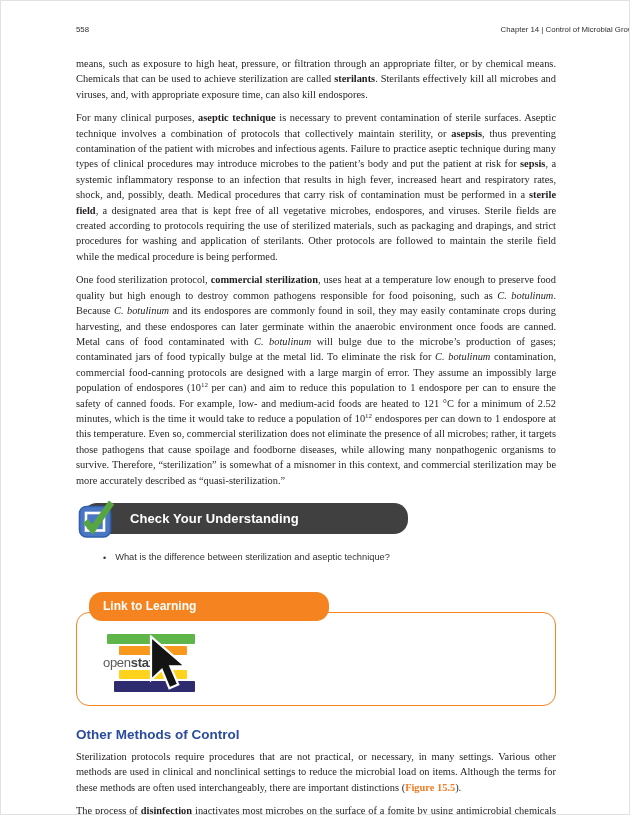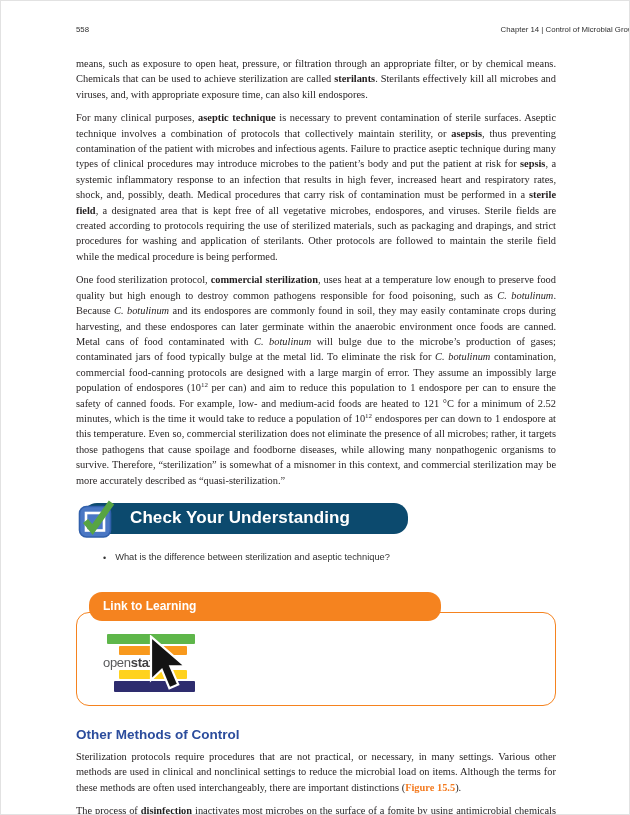--- a/index.html
+++ b/index.html
@@ -19,36 +19,36 @@
   p.body{font-size:10.4px;line-height:15.4px;text-align:justify;margin:0 0 8px 0;}
   .b{font-weight:bold}
   .i{font-style:italic}
   sup{font-size:7px;line-height:0;vertical-align:super;}
   .link{color:#f47b20;font-weight:bold;}
   .figref{color:#f47b20;font-weight:bold;}
 
   
   .cyu{position:relative;margin:15px 0 0 7px;height:37px;}
   .cyu-banner{
-    width:278px;height:31px;background:#0c4a6e;border-radius:14px;
+    width:278px;height:31px;background:#404040;border-radius:14px;
     display:flex;align-items:center;padding-left:47px;
     color:#ffffff;font-family:"Liberation Sans", sans-serif;
-    font-weight:bold;font-size:17px;letter-spacing:.1px;
+    font-weight:bold;font-size:13px;letter-spacing:.1px;
   }
   .cyu-icon{position:absolute;left:-5px;top:-4px;width:38px;height:40px;}
   .question{
     display:flex;gap:9px;margin:12px 0 0 27px;
     font-family:"Liberation Sans", sans-serif;font-size:9.3px;color:#333333;
   }
   .question .dot{font-size:9px;line-height:13px;}
 
   
   .ltl{margin-top:27px;position:relative;}
   .ltl-tab{
-    position:relative;z-index:2;margin-left:13px;width:352px;height:29px;
+    position:relative;z-index:2;margin-left:13px;width:240px;height:29px;
     box-sizing:border-box;background:#f5831f;border-radius:13px;
     display:flex;align-items:center;padding-left:14px;
     color:#ffffff;font-family:"Liberation Sans", sans-serif;font-weight:bold;font-size:12px;
   }
   .ltl-box{
     position:relative;z-index:1;margin-top:-9px;height:94px;box-sizing:border-box;
     border:1.5px solid #f5831f;border-radius:13px;background:#ffffff;
     display:flex;align-items:flex-start;padding:21px 18px 0 26px;gap:20px;
   }
   
@@ -88,21 +88,21 @@
 
 <div class="page">
 
   <div class="runhead">
     <span>558</span>
     <span>Chapter 14 | Control of Microbial Growth</span>
   </div>
 
   <div class="content">
 
-    <p class="body"><span>means, such as exposure to open heat, pressure, or filtration through an appropriate filter, or by chemical means. Chemicals that can be used to achieve sterilization are called </span><span class="b">sterilants</span><span>. Sterilants effectively kill all microbes and viruses, and, with appropriate exposure time, can also kill endospores.</span></p>
+    <p class="body"><span>means, such as exposure to high heat, pressure, or filtration through an appropriate filter, or by chemical means. Chemicals that can be used to achieve sterilization are called </span><span class="b">sterilants</span><span>. Sterilants effectively kill all microbes and viruses, and, with appropriate exposure time, can also kill endospores.</span></p>
     <p class="body"><span>For many clinical purposes, </span><span class="b">aseptic technique</span><span> is necessary to prevent contamination of sterile surfaces. Aseptic technique involves a combination of protocols that collectively maintain sterility, or </span><span class="b">asepsis</span><span>, thus preventing contamination of the patient with microbes and infectious agents. Failure to practice aseptic technique during many types of clinical procedures may introduce microbes to the patient’s body and put the patient at risk for </span><span class="b">sepsis</span><span>, a systemic inflammatory response to an infection that results in high fever, increased heart and respiratory rates, shock, and, possibly, death. Medical procedures that carry risk of contamination must be performed in a </span><span class="b">sterile field</span><span>, a designated area that is kept free of all vegetative microbes, endospores, and viruses. Sterile fields are created according to protocols requiring the use of sterilized materials, such as packaging and drapings, and strict procedures for washing and application of sterilants. Other protocols are followed to maintain the sterile field while the medical procedure is being performed.</span></p>
     <p class="body"><span>One food sterilization protocol, </span><span class="b">commercial sterilization</span><span>, uses heat at a temperature low enough to preserve food quality but high enough to destroy common pathogens responsible for food poisoning, such as </span><span class="i">C. botulinum</span><span>. Because </span><span class="i">C. botulinum</span><span> and its endospores are commonly found in soil, they may easily contaminate crops during harvesting, and these endospores can later germinate within the anaerobic environment once foods are canned. Metal cans of food contaminated with </span><span class="i">C. botulinum</span><span> will bulge due to the microbe’s production of gases; contaminated jars of food typically bulge at the metal lid. To eliminate the risk for </span><span class="i">C. botulinum</span><span> contamination, commercial food-canning protocols are designed with a large margin of error. They assume an impossibly large population of endospores (10</span><sup>12</sup><span> per can) and aim to reduce this population to 1 endospore per can to ensure the safety of canned foods. For example, low- and medium-acid foods are heated to 121 °C for a minimum of 2.52 minutes, which is the time it would take to reduce a population of 10</span><sup>12</sup><span> endospores per can down to 1 endospore at this temperature. Even so, commercial sterilization does not eliminate the presence of all microbes; rather, it targets those pathogens that cause spoilage and foodborne diseases, while allowing many nonpathogenic organisms to survive. Therefore, “sterilization” is somewhat of a misnomer in this context, and commercial sterilization may be more accurately described as “quasi-sterilization.”</span></p>
 
     <div class="cyu">
       <div class="cyu-banner">
         <span>Check Your Understanding</span>
       </div>
       <svg class="cyu-icon" viewBox="0 0 38 40" aria-hidden="true">
         <rect x="1.5" y="7.5" width="31" height="30.5" rx="7" fill="#4a77c4" stroke="#3160ab" stroke-width="1.6"></rect>
         <rect x="8" y="14" width="18" height="17.5" fill="none" stroke="#ffffff" stroke-width="2.6"></rect>

